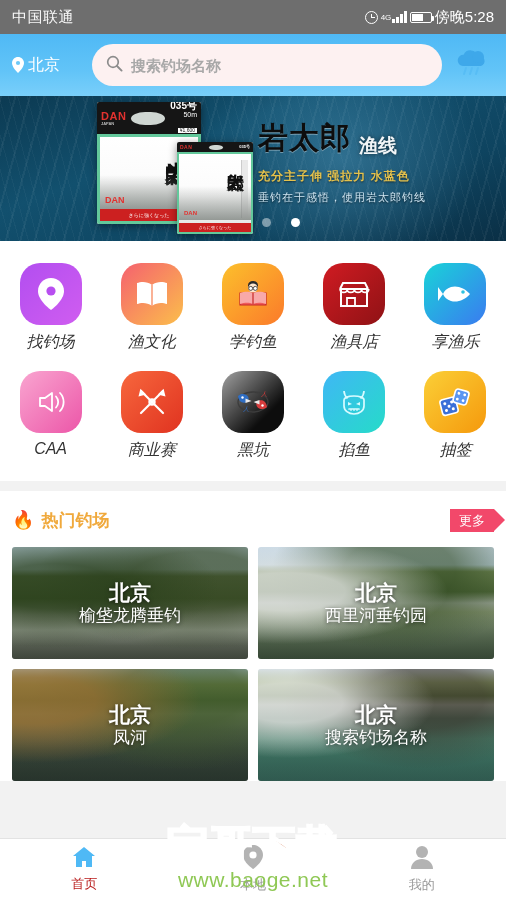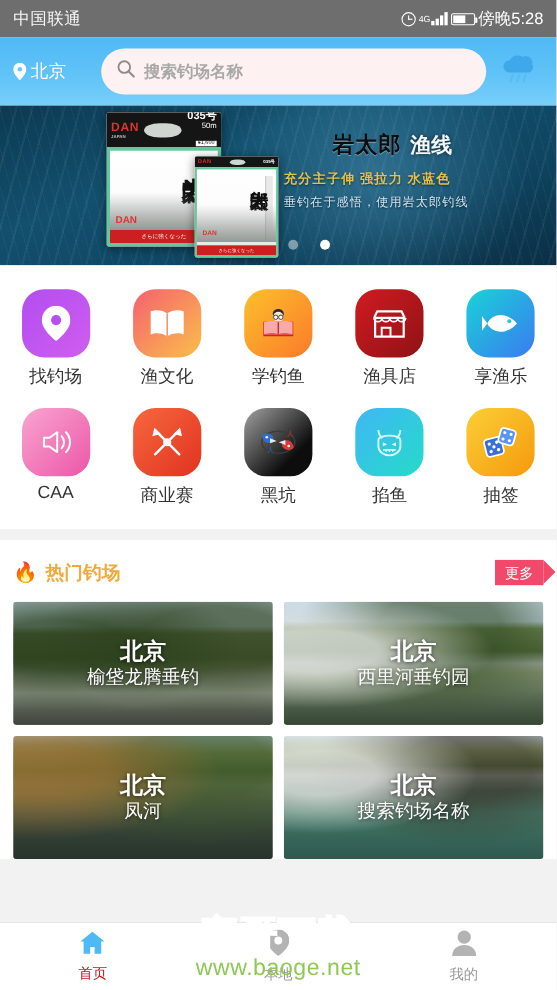--- a/index.html
+++ b/index.html
@@ -109,39 +109,38 @@
   }
   .pkg-b .pkg-body .foot{height:9px;line-height:9px;font-size:4px;}
   .pkg-body .bl{position:absolute;left:5px;bottom:16px;font-size:9px;color:#e2322f;font-weight:bold;}
   .pkg-b .pkg-body .bl{font-size:6px;}
   .pkg-body .strip{position:absolute;right:3px;top:6px;bottom:14px;width:7px;background:#e9e9e9;border-left:1px solid #ccc;}
 
   .banner-txt{ position:absolute; left:258px; top:22px; right:8px; }
   .bt-1{ display:flex; align-items:flex-end; gap:8px;}
   .bt-main{
     font-family:"Liberation Serif","DejaVu Serif",serif; font-weight:bold;
-    font-size:20px; color:#0d0d0d; letter-spacing:1px;
+    font-size:30px; color:#0d0d0d; letter-spacing:1px;
     text-shadow:0 1px 0 rgba(255,255,255,.35);
-    margin-left:44px;
   }
   .bt-sub{
     font-family:"Liberation Serif","DejaVu Serif",serif;font-weight:bold;
     font-size:19px;color:#f2f6f8;
     text-shadow:0 0 4px rgba(0,0,0,.6);
   }
   .bt-2{ margin-top:9px; font-size:12px; font-weight:bold; color:#e4c14c;
          text-shadow:0 1px 2px rgba(0,0,0,.55); letter-spacing:1px;}
   .bt-3{ margin-top:5px; font-size:11px; color:#cfe6f3; letter-spacing:1px;
          text-shadow:0 1px 2px rgba(0,0,0,.6);}
   .dots{ position:absolute; left:262px; bottom:14px; display:flex; gap:20px;}
   .dots span{ width:9px;height:9px;border-radius:50%;background:rgba(255,255,255,.45); display:block;}
   .dots span.on{ background:#ffffff; }
 
   
-  .grid-card{ background:#fff; padding:14px 0 10px; }
+  .grid-card{ background:#fff; padding:14px 0 10px;font-style:italic; }
   .grid-row{ display:flex; }
   .grid-cell{ flex:1; display:flex; flex-direction:column; align-items:center; gap:7px; padding:8px 0 10px;}
   .tile{ width:62px;height:62px;border-radius:20px; display:flex;align-items:center;justify-content:center;}
   .tile svg{display:block;}
   .grid-label{ font-size:16px; color:#333; }
 
   
   .hot{ background:#fff; margin-top:10px; padding:14px 12px 0; }
   .hot-head{ display:flex; align-items:center; justify-content:space-between; height:30px;}
   .hot-title{ display:flex; align-items:center; gap:7px; font-size:17px; color:#f0a93c; font-weight:bold;}
@@ -205,21 +204,21 @@
   .tab{ flex:1; display:flex; flex-direction:column; align-items:center; gap:3px;}
   .tab .tl{ font-size:13px; color:#9a9a9a; }
   .tab.active .tl{ color:#b91c1c; }
 
   
   .watermark{
     position:absolute; left:0; right:0; bottom:8px;
     display:flex; flex-direction:column; align-items:center; pointer-events:none;
   }
   .wm-main{
-    font-size:34px; font-weight:bold; color:#c2410c; line-height:1;
+    font-size:42px; font-weight:bold; color:#c2410c; line-height:1;
     -webkit-text-stroke:2px #ffffff; letter-spacing:1px;
     font-family:"DejaVu Sans","Liberation Sans",sans-serif;
   }
   .wm-url{ font-size:21px; color:#8fc855; margin-top:1px; letter-spacing:.5px;}
 </style>
 </head>
 <body>
 
 <div class="statusbar">
   <div class="sb-left">中国联通</div>

